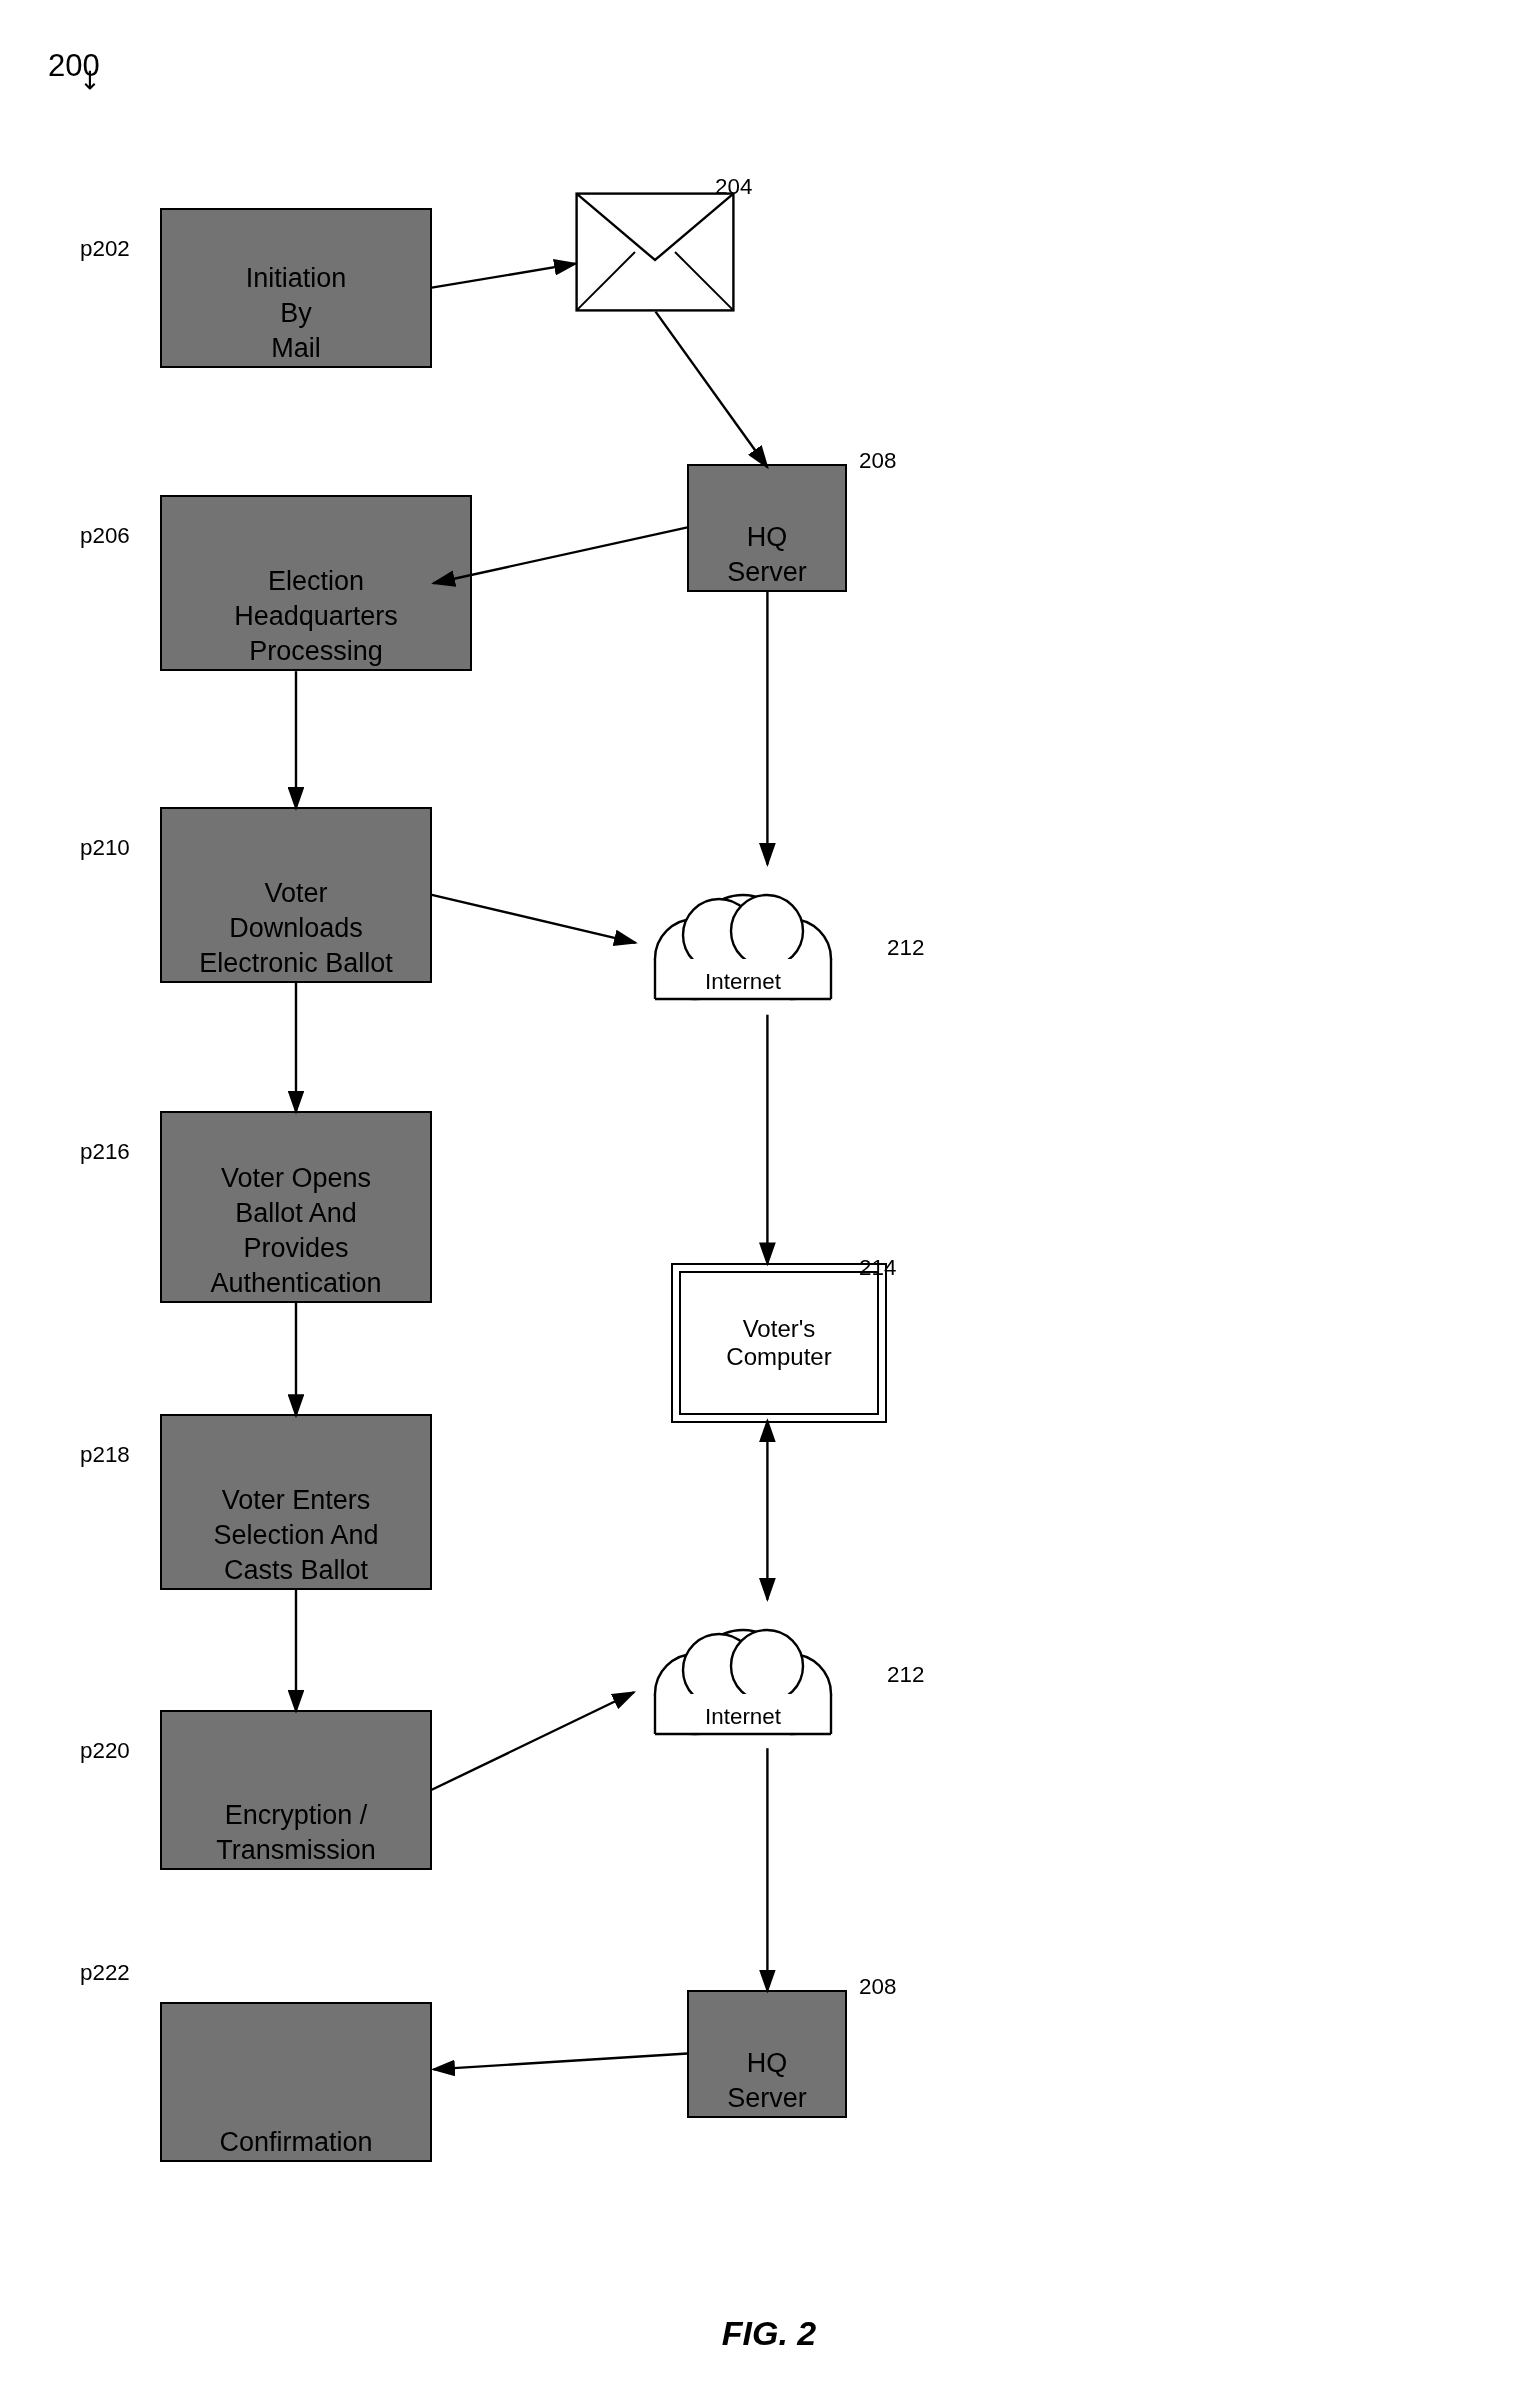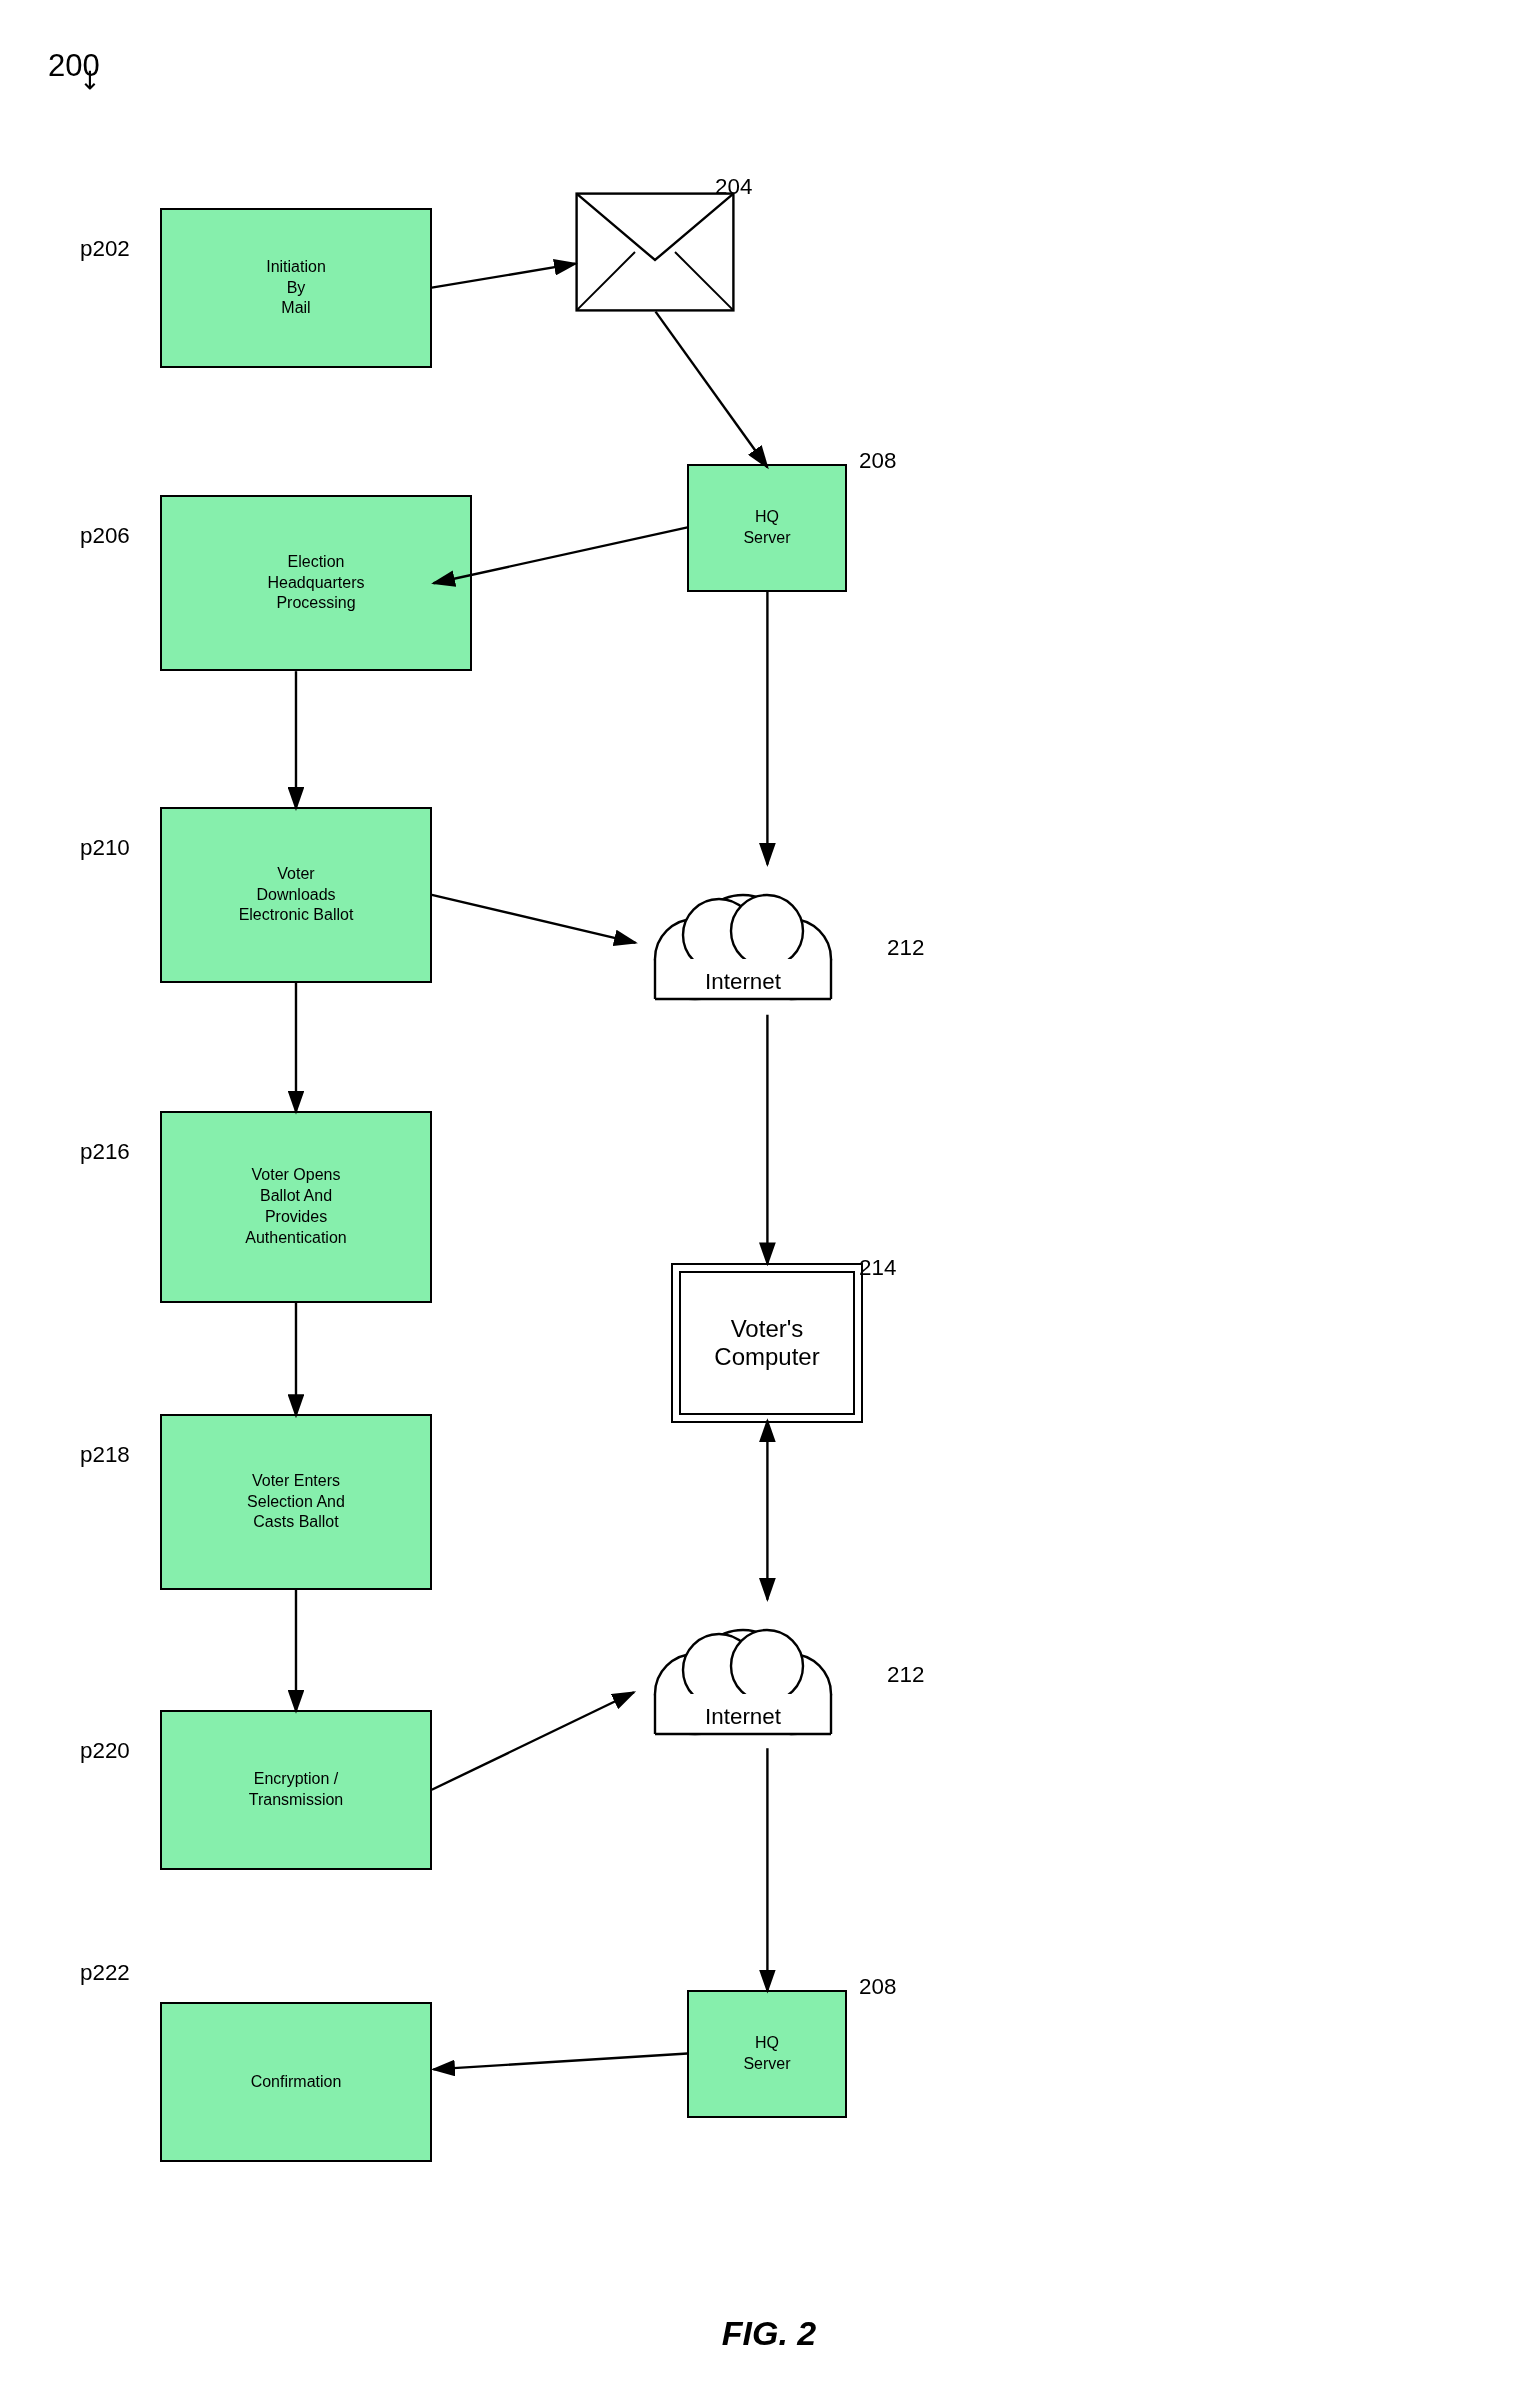--- a/index.html
+++ b/index.html
@@ -41,26 +41,26 @@
       top: 64px;
       left: 80px;
       font-size: 25.6px;
       transform: rotate(45deg);
     }
 
     
     .process-box {
       position: absolute;
       border: 2.4px solid #000;
-      background: #86efac;
+      background: #737373;
       display: flex;
-      align-items: center;
+      align-items: flex-end;
       justify-content: center;
       text-align: center;
-      font-size: 16px;
+      font-size: 27px;
       line-height: 1.3;
     }
 
     
     .box-initiation {
       left: 160px;
       top: 208px;
       width: 272px;
       height: 160px;
     }
@@ -225,21 +225,21 @@
         <circle cx="170" cy="85" r="45"></circle>
         <rect x="30" y="120" width="220" height="50" fill="white" stroke="none"></rect>
         <line x1="30" y1="170" x2="250" y2="170" stroke="black" stroke-width="3"></line>
         <line x1="30" y1="120" x2="30" y2="170" stroke="black" stroke-width="3"></line>
         <line x1="250" y1="120" x2="250" y2="170" stroke="black" stroke-width="3"></line>
       </g>
       <text x="140" y="158" text-anchor="middle" font-size="28" font-family="Arial" fill="black">Internet</text>
     </svg>
   </div>
 
-  <div style="position:absolute; left:671px; top:1263px; width:192px; height:160px;">
+  <div style="position:absolute; left:671px; top:1263px; width:216px; height:160px;">
     <div style="position:absolute; top:0; left:0; right:0; bottom:0; border:2.4px solid black;"></div>
     <div style="position:absolute; top:8px; left:8px; right:8px; bottom:8px; border:2.4px solid black; display:flex; align-items:center; justify-content:center; text-align:center; font-size:24px;">
       <span>Voter's<br>Computer</span>
     </div>
   </div>
 
   <div class="cloud" style="left: 631px; top: 1598px;">
     <svg width="224" height="152" viewBox="0 0 280 190">
       <g fill="white" stroke="black" stroke-width="3">
         <circle cx="80" cy="120" r="50"></circle>

